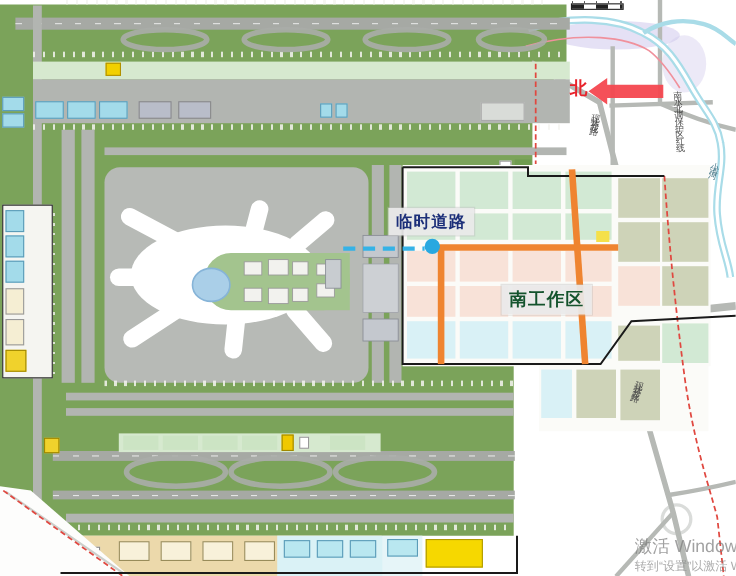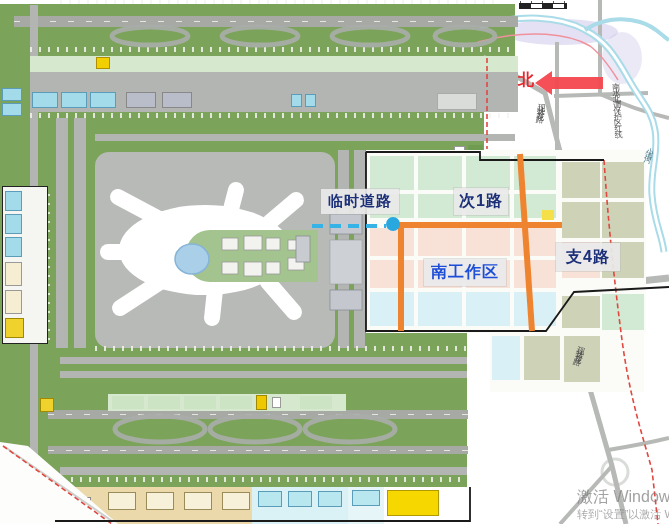--- a/index.html
+++ b/index.html
@@ -7,21 +7,21 @@
          font-family:"Liberation Sans",sans-serif;}
   #stage svg{position:absolute;left:0;top:0;}
   .lay{position:absolute;left:0;top:0;width:669px;height:524px;}
   .g{position:absolute;background:#b2b5b1;}
   .rw{background:#a6a9a4;background-image:repeating-linear-gradient(90deg,rgba(255,255,255,.7) 0 6px,transparent 6px 18px);background-size:100% 1px;background-position:0 50%;background-repeat:no-repeat;}
   .ticks{position:absolute;background-image:repeating-linear-gradient(90deg,#f4f4f0 0 2px,transparent 2px 9px);opacity:.85;}
   .vticks{position:absolute;background-image:repeating-linear-gradient(0deg,#f4f4f0 0 2px,transparent 2px 9px);opacity:.8;}
   .zone{position:absolute;box-sizing:border-box;}
   .lblbox{position:absolute;display:flex;align-items:center;justify-content:center;
           background:rgba(233,233,233,.93);font-weight:700;z-index:6;letter-spacing:1px;
-          box-shadow:0 0 0 1px rgba(180,180,180,.35);}
+          box-shadow:0 0 0 1px rgba(180,180,180,.35);margin-left:32px;}
   .vtext{position:absolute;writing-mode:vertical-rl;text-orientation:upright;color:#4c4c4c;
          z-index:4;letter-spacing:3px;line-height:1;}
   #north-label{position:absolute;z-index:6;font-weight:700;}
   #watermark1,#watermark2{position:absolute;z-index:7;white-space:nowrap;}
   #scalebar{position:absolute;left:519px;top:3px;width:46px;height:4px;z-index:6;
             border:1px solid #222;background:repeating-linear-gradient(90deg,#222 0 11px,#fff 11px 22px);}
   #scalebar:before{content:"";position:absolute;left:0;top:-3px;width:100%;height:2px;
             background:repeating-linear-gradient(90deg,#555 0 1px,transparent 1px 11px);}
 </style>
 </head>
@@ -215,23 +215,21 @@
       <path d="M401,225 L401,331"></path>
       <path d="M520,154 L532,331"></path>
     </g>
     <path d="M312,226 L386,226" stroke="#35b2e6" stroke-width="4" stroke-dasharray="11 7" fill="none"></path>
     <circle cx="393" cy="224" r="7" fill="#29a8e0"></circle>
     <polygon points="535,83 552,71 552,77 603,77 603,89 552,89 552,95" fill="#f4474f" opacity="0.95"></polygon>
   </svg>
 
   <div id="labels" class="lay" style="z-index:6">
       <div class="lblbox" style="left: 321px; top: 189px; width: 78px; height: 25px; font-size: 15px; color: rgb(28, 47, 121);">临时道路</div>
-      <div class="lblbox" style="left: 454px; top: 188px; width: 54px; height: 27px; font-size: 16px; color: rgb(28, 47, 121);">次1路</div>
-      <div class="lblbox" style="left: 424px; top: 259px; width: 82px; height: 27px; font-size: 16px; color: #1d4ed8;">南工作区</div>
-      <div class="lblbox" style="left: 556px; top: 243px; width: 64px; height: 28px; font-size: 16px; color: rgb(28, 47, 121);">支4路</div>
+      <div class="lblbox" style="left: 424px; top: 259px; width: 82px; height: 27px; font-size: 16px; color: #14532d;">南工作区</div>
     </div>
   <div id="north-label" style="left:518px;top:70px;font-size:16px;color:#e8242c">北</div>
   <div id="scalebar"></div>
 
   <div class="vtext" style="left:537px;top:97px;font-size:8px;transform:rotate(8deg)">现状荷花路</div>
   <div class="vtext" style="left:612px;top:76px;font-size:8px;letter-spacing:6px;transform:rotate(-3deg)">南水北调保护区红线</div>
   <div class="vtext" style="left:646px;top:141px;font-size:8px;color:#4a7a8a;letter-spacing:4px;transform:rotate(14deg)">小清河</div>
   <div class="vtext" style="left:577px;top:340px;font-size:8px;transform:rotate(18deg)">现状荷花路</div>
 
   <div id="watermark1" style="left:577px;top:487px;font-size:16px;color:rgba(125,125,125,.72)">激活 Windows</div>

